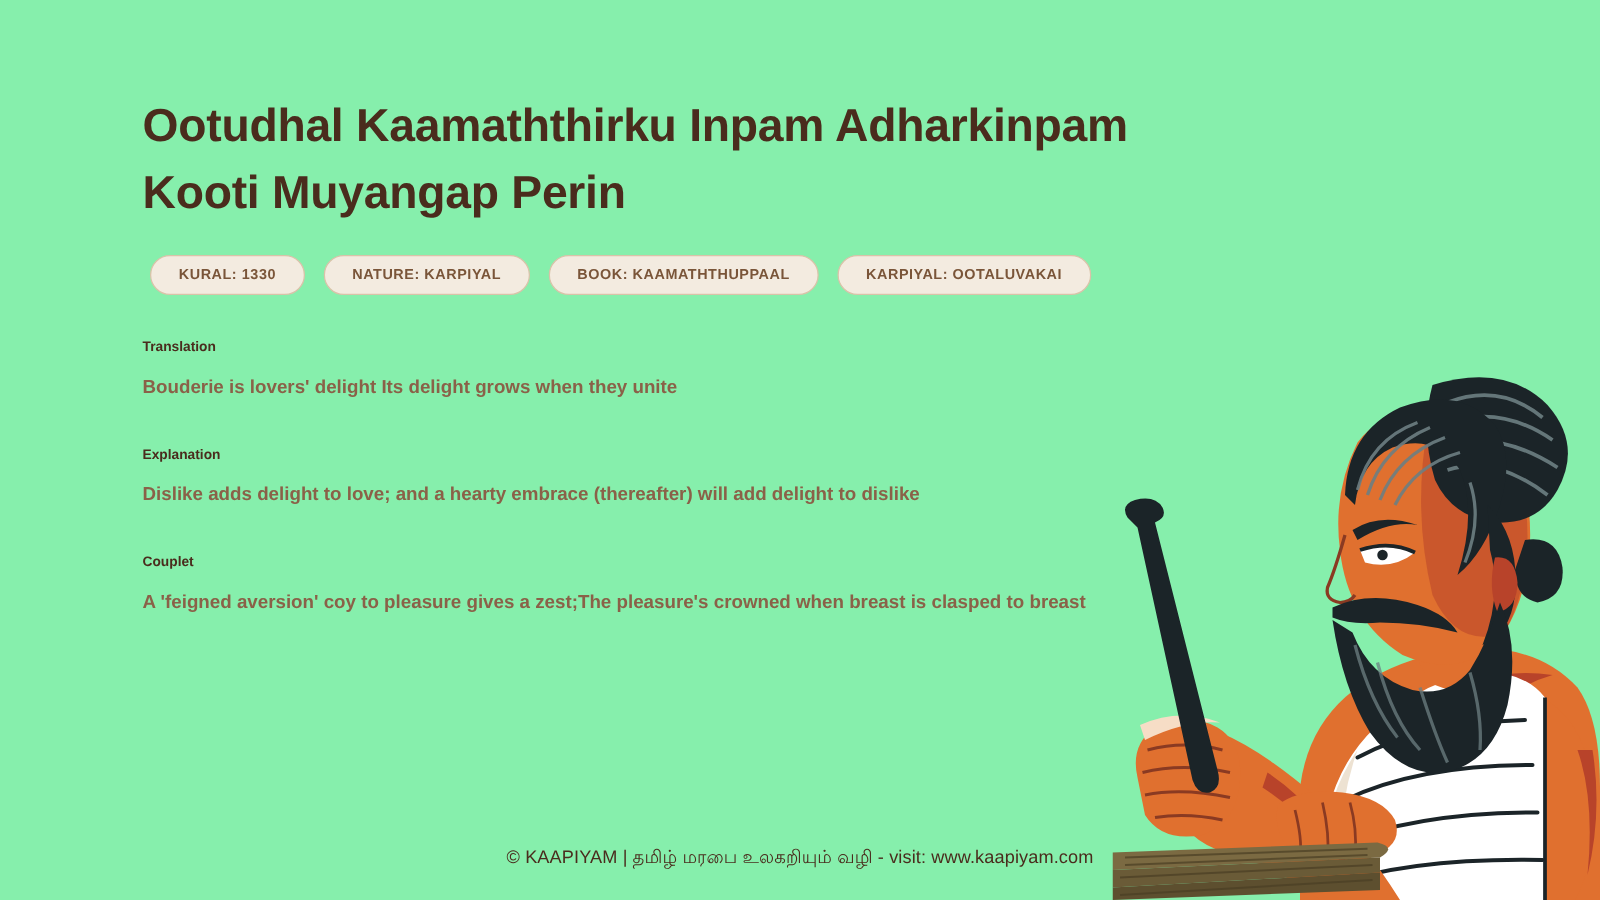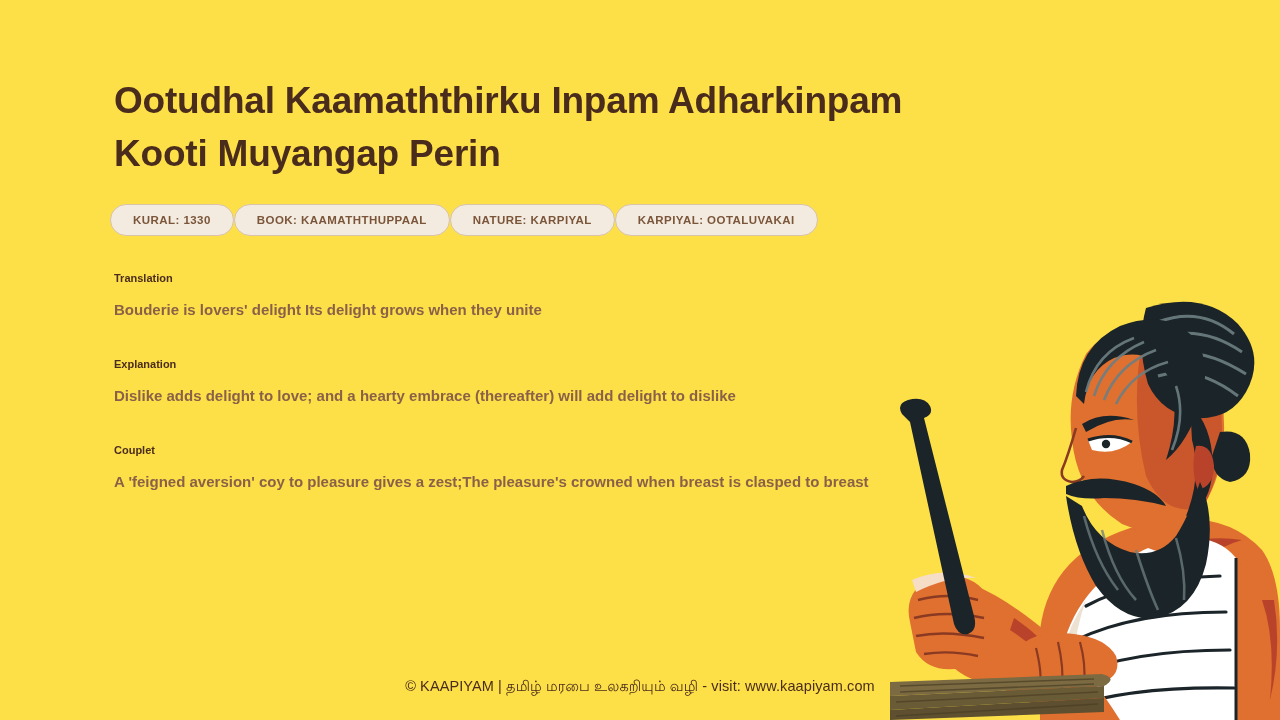--- a/index.html
+++ b/index.html
@@ -10,44 +10,45 @@
     width: 1280px;
     height: 720px;
     overflow: hidden;
     background: #f0e6d8;
     font-family: "Liberation Sans", sans-serif;
     position: relative;
   }
   #card {
     position: absolute;
     inset: 0;
-    background: #fde047;
+    background: #86efac;
     overflow: hidden;
   }
 
   
   #title {
     position: absolute;
     left: 114px;
     top: 74px;
     width: 800px;
     font-size: 37px;
     font-weight: 700;
     line-height: 53px;
     letter-spacing: -0.2px;
     color: #4a2c1d;
     margin: 0;
   }
 
   
   #meta-row {
     position: absolute;
-    left: 110px;
+    left: 120px;
     top: 204px;
     display: flex;
+    gap: 15px;
     align-items: center;
   }
   .meta-pill {
     height: 32px;
     box-sizing: border-box;
     display: flex;
     align-items: center;
     justify-content: center;
     padding: 0 22px;
     border: 1px solid #d9c3a9;
@@ -110,22 +111,22 @@
 </style>
 </head>
 <body>
 
 <div id="card">
 
   <h1 id="title">Ootudhal Kaamaththirku Inpam Adharkinpam Kooti Muyangap Perin</h1>
 
   <div id="meta-row">
     <div class="meta-pill">KURAL: 1330</div>
+    <div class="meta-pill">NATURE: KARPIYAL</div>
     <div class="meta-pill">BOOK: KAAMATHTHUPPAAL</div>
-    <div class="meta-pill">NATURE: KARPIYAL</div>
     <div class="meta-pill">KARPIYAL: OOTALUVAKAI</div>
   </div>
 
   <div class="section" id="section-translation">
     <h2 class="section-heading">Translation</h2>
     <p class="section-body">Bouderie is lovers' delight Its delight grows when they unite</p>
   </div>
 
   <div class="section" id="section-couplet">
     <h2 class="section-heading">Couplet</h2>

